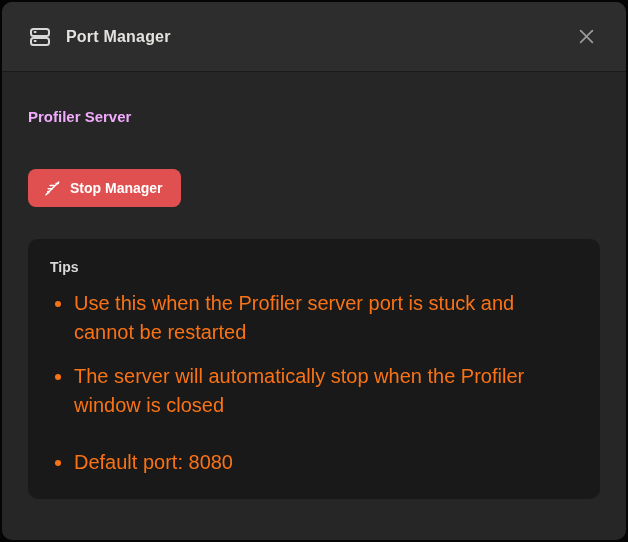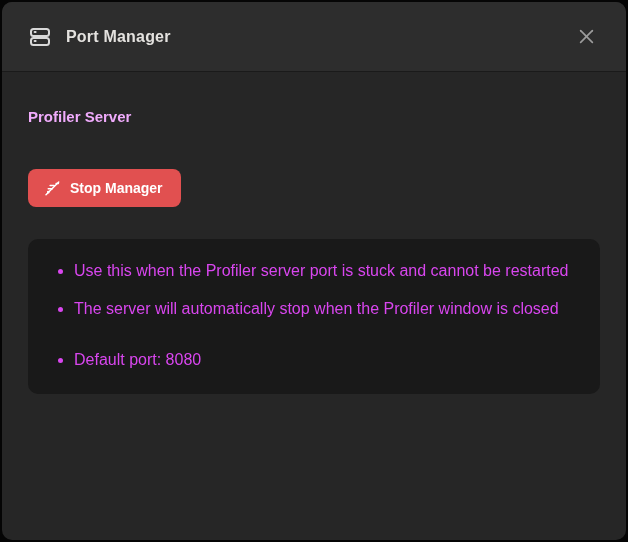--- a/index.html
+++ b/index.html
@@ -142,22 +142,22 @@
   }
   .tips-title {
     font-size: 14px;
     font-weight: 700;
     color: #d9d9d9;
     margin: 0 0 14px 0;
   }
   .tips-list {
     margin: 0;
     padding-left: 24px;
-    color: #d946ef;
-    font-size: 16px;
+    color: #f97316;
+    font-size: 20px;
   }
   .tips-list li {
     margin-bottom: 15px;
     line-height: 1.45;
   }
   .tips-list li:last-child { margin-bottom: 0; margin-top: 28px; }
 </style>
 </head>
 <body>
 
@@ -196,20 +196,21 @@
             <line x1="9.5" y1="8.5" x2="15" y2="8.5"></line>
             <line x1="17.5" y1="6" x2="20.5" y2="6"></line>
             <line x1="7" y1="13" x2="12.5" y2="13"></line>
             <circle cx="7" cy="17.5" r="0.8" fill="currentColor"></circle>
           </svg>
         </span>
         <span>Stop Manager</span>
       </button>
 
       <div class="tips-panel">
+        <h3 class="tips-title">Tips</h3>
         <ul class="tips-list">
           <li>Use this when the Profiler server port is stuck and cannot be restarted</li>
           <li>The server will automatically stop when the Profiler window is closed</li>
           <li>Default port: 8080</li>
         </ul>
       </div>
 
     </div>
   </div>
 </div>

